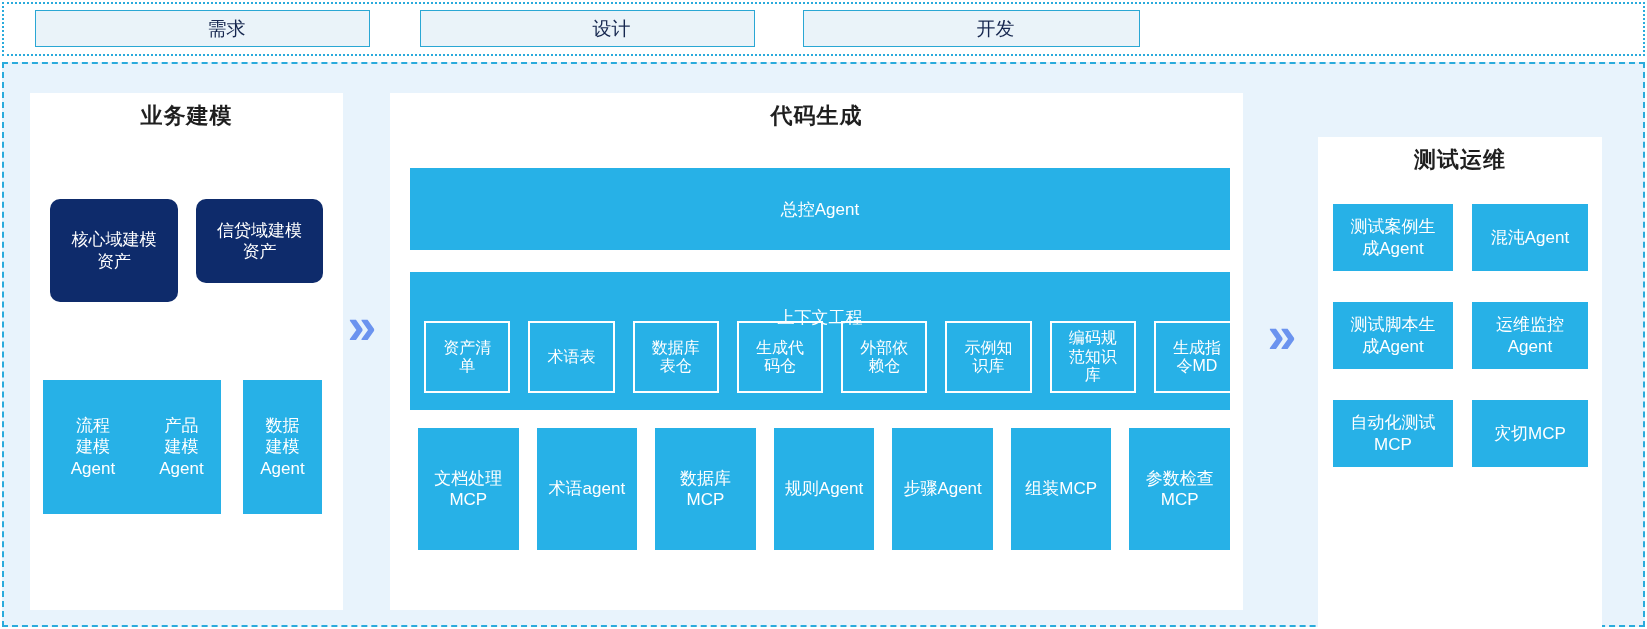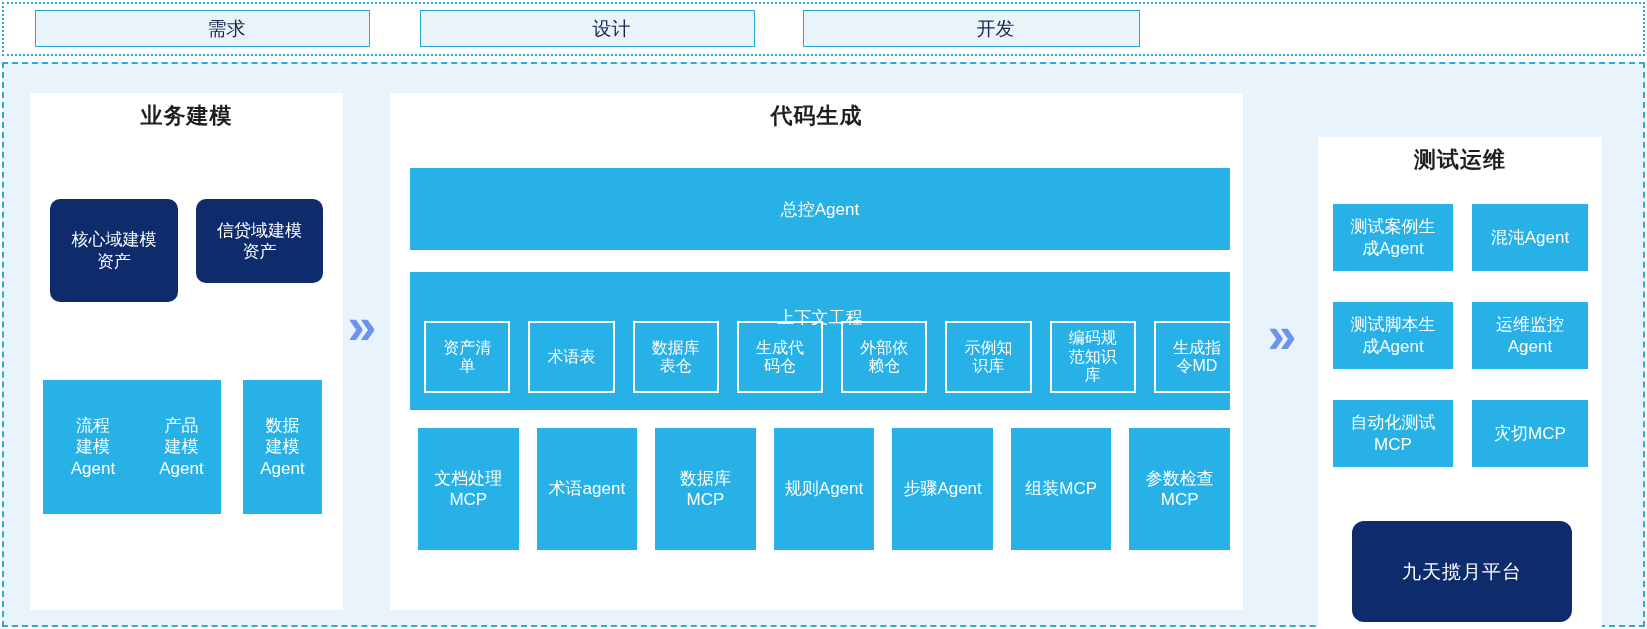--- a/index.html
+++ b/index.html
@@ -148,16 +148,15 @@
 成Agent</div>
       <div class="flexc cyan prewrap test-box">混沌Agent</div>
       <div class="flexc cyan prewrap test-box">测试脚本生
 成Agent</div>
       <div class="flexc cyan prewrap test-box">运维监控
 Agent</div>
       <div class="flexc cyan prewrap test-box">自动化测试
 MCP</div>
       <div class="flexc cyan prewrap test-box">灾切MCP</div>
     </div>
-    <div class="abs flexc navy platform-box">九天揽月平台</div>
   </div>
 
 </div>
 
 </body></html>

